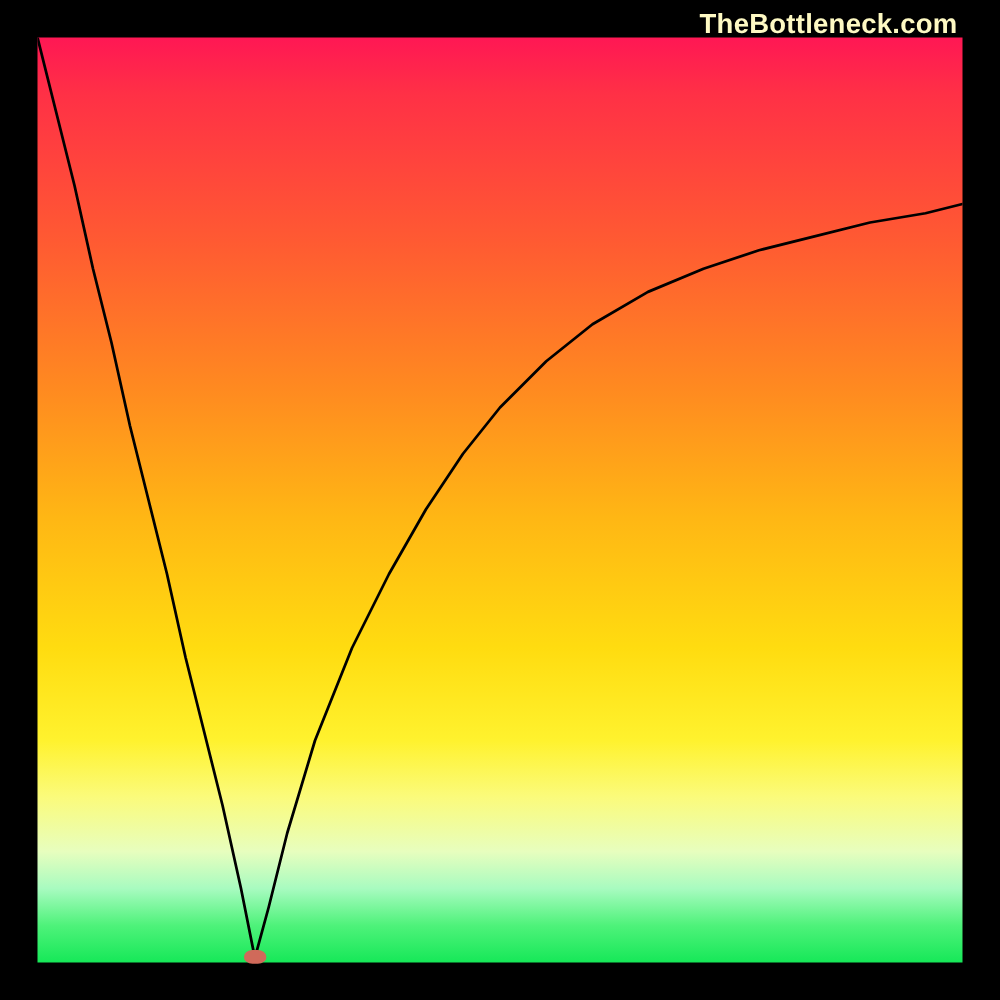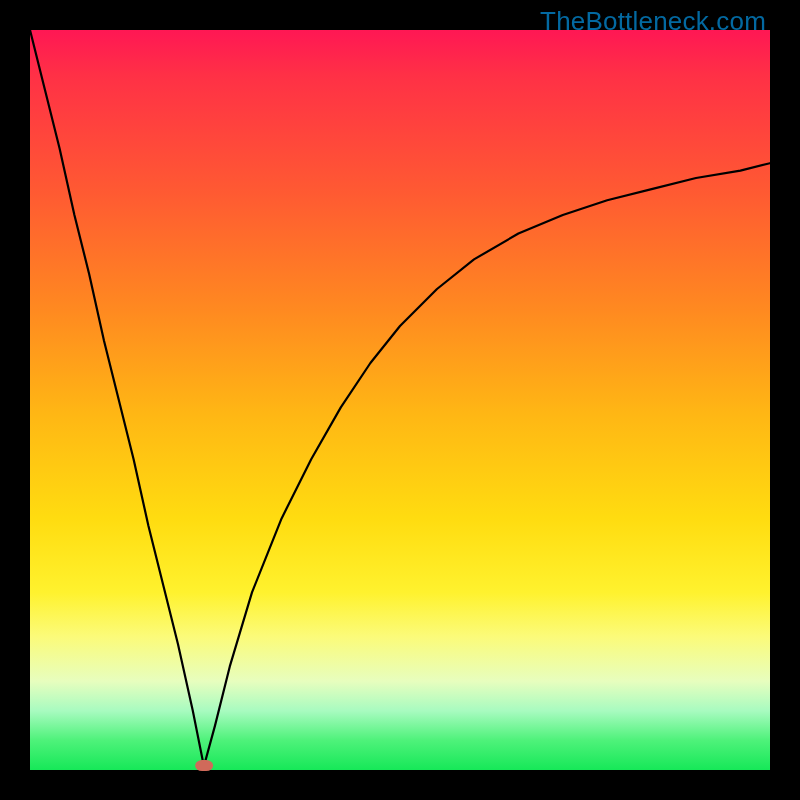--- a/index.html
+++ b/index.html
@@ -51,24 +51,25 @@
   .marker {
     position: absolute;
     background: #d06a5a;
     border-radius: 50% / 60%;
     transform: translate(-50%, -50%);
   }
   .watermark {
     position: absolute;
     top: 6px;
     right: 34px;
-    color: #0369a1;
-    font-size: 26px;
+    color: #fef9c3;
+    font-size: 22px;
     letter-spacing: 0.2px;
     user-select: none;
+    font-weight: bold;
   }
 </style>
 </head>
 <body>
 
 <div class="frame">
   <div class="watermark">TheBottleneck.com</div>
 
   <div class="plot-area">
     <div class="gradient-bg"></div>

